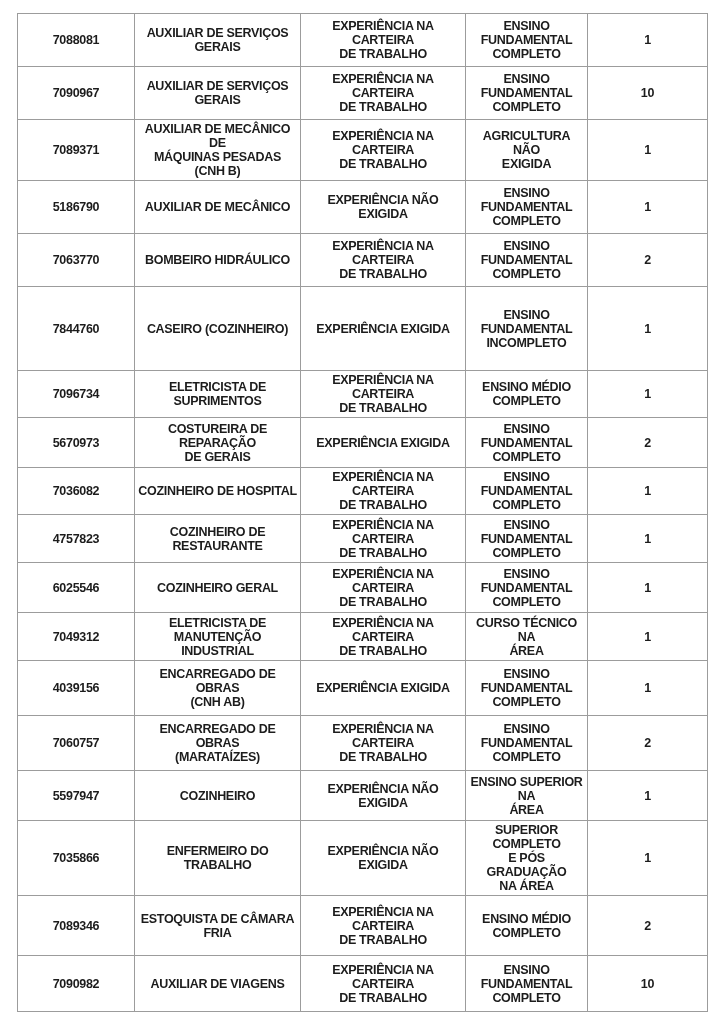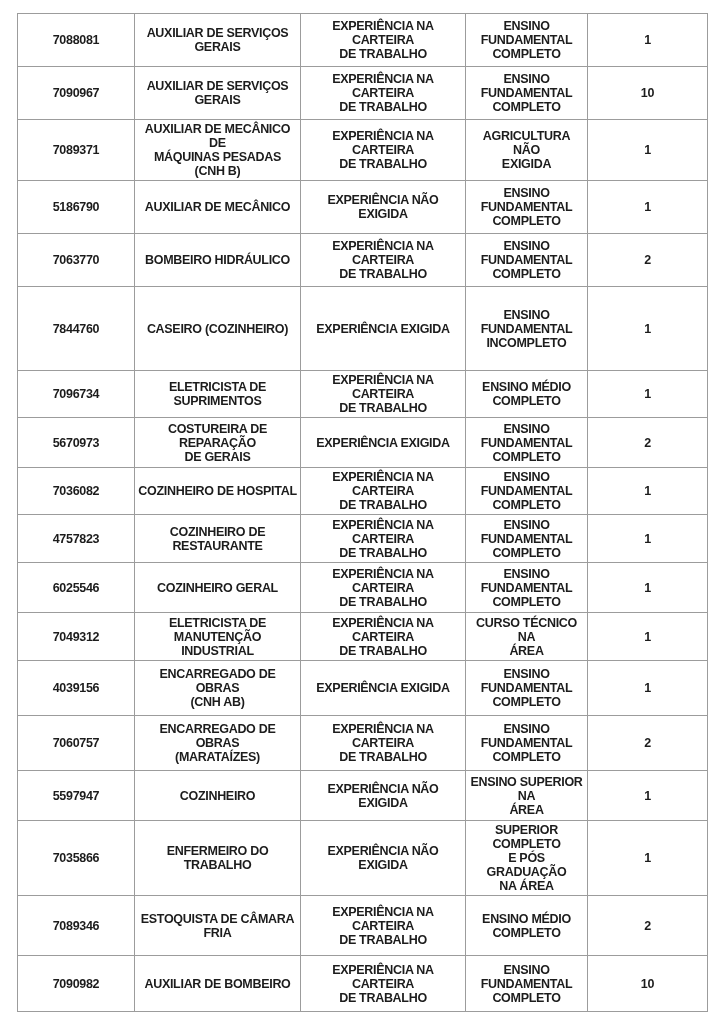--- a/index.html
+++ b/index.html
@@ -220,21 +220,21 @@
           <td>ESTOQUISTA DE CÂMARA
 FRIA</td>
           <td>EXPERIÊNCIA NA CARTEIRA
 DE TRABALHO</td>
           <td>ENSINO MÉDIO
 COMPLETO</td>
           <td>2</td>
         </tr>
         <tr style="height: 56px;">
           <td>7090982</td>
-          <td>AUXILIAR DE BOMBEIRO</td>
+          <td>AUXILIAR DE VIAGENS</td>
           <td>EXPERIÊNCIA NA CARTEIRA
 DE TRABALHO</td>
           <td>ENSINO
 FUNDAMENTAL
 COMPLETO</td>
           <td>10</td>
         </tr>
       </tbody>
   </table>
 </div>

